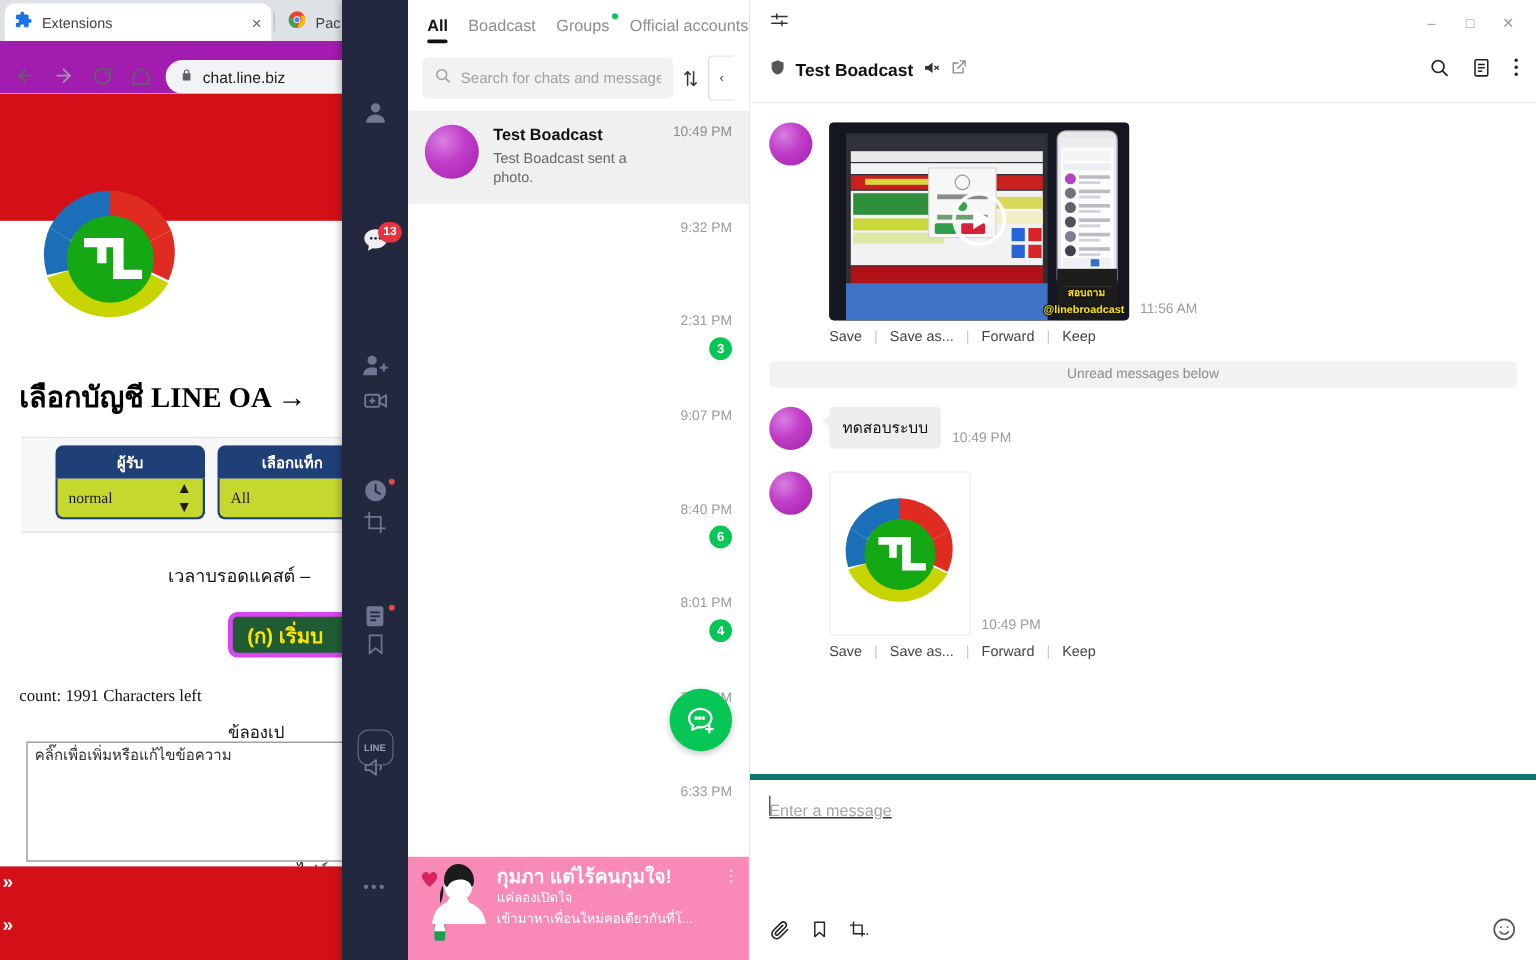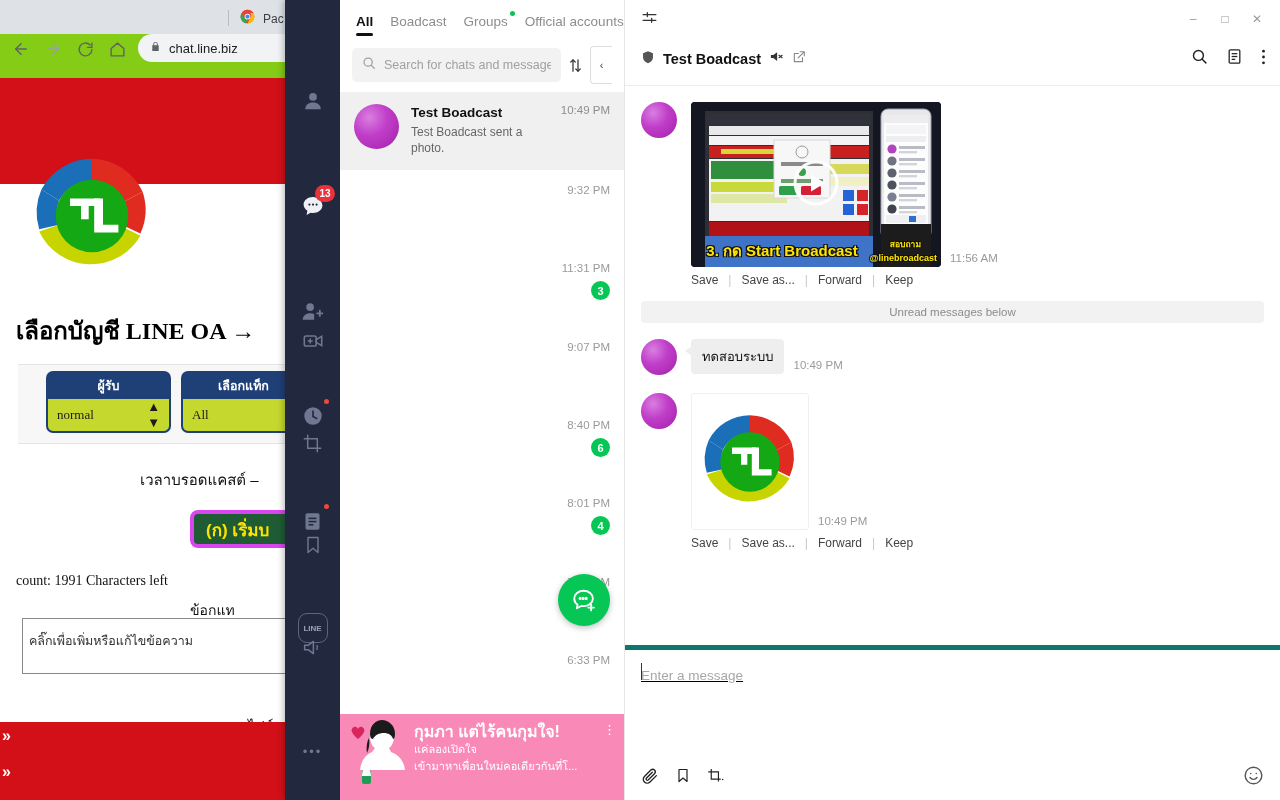--- a/index.html
+++ b/index.html
@@ -19,21 +19,21 @@
     display: flex; align-items: center; padding: 0 8px; gap: 8px;
   }
   .chrome-tab-title { font-size: 12px; color: #3c4043; flex: 1; white-space: nowrap; overflow: hidden; }
   .tab-close { color: #5f6368; font-size: 14px; line-height: 1; cursor: pointer; }
   .chrome-tab2 {
     position: absolute; left: 232px; top: 3px; width: 130px; height: 31px;
     display: flex; align-items: center; padding: 0 8px; gap: 8px;
   }
   .chrome-tab2 .chrome-tab-title { color: #3c4043; }
   .tab-sep { position: absolute; left: 228px; top: 10px; width: 1px; height: 16px; background: #b9bcc0; }
-  .chrome-toolbar { height: 44px; background: #84cc16; display: flex; align-items: flex-start; gap: 2px; padding: 0 6px; }
+  .chrome-toolbar { height: 44px; background: #a21caf; display: flex; align-items: flex-end; gap: 2px; padding: 0 6px; }
   .nav-btn { width: 30px; height: 30px; display: flex; align-items: center; justify-content: center; color: #5f6368; cursor: pointer; }
   .omnibox {
     flex: 1; height: 28px; background: #f1f3f4; border-radius: 14px;
     display: flex; align-items: center; gap: 8px; padding: 0 12px; margin-left: 4px;
     font-size: 13px; color: #202124;
   }
   .chrome-page { position: relative; height: 722px; background: #fff; overflow: hidden; }
   .red-banner { height: 106px; background: #d31018; }
 
   .logo-wrap { position: absolute; left: 26px; top: 72px; width: 132px; height: 132px; }
@@ -66,39 +66,39 @@
   .start-btn {
     position: absolute; left: 190px; top: 432px; height: 38px; min-width: 175px;
     background: #1f5c34; border-radius: 8px; border: 4px solid #d946ef;
     color: #ffe400; font-weight: bold; font-size: 17px;
     display: flex; align-items: center; padding: 0 12px; white-space: nowrap;
   }
   .count-text { position: absolute; left: 16px; top: 495px; font-size: 14px; color: #111;
     font-family: "Liberation Serif", "DejaVu Serif", serif; }
   .msg-label { position: absolute; left: 190px; top: 521px; font-size: 14px; color: #111; white-space: nowrap; }
   .msg-box {
-    position: absolute; left: 22px; top: 540px; width: 400px; height: 56px;
-    background: #fff; border: 1px solid #8a8a8a; padding: 12px 6px; font-size: 12.5px; color: #333;
+    position: absolute; left: 22px; top: 540px; width: 400px; height: 100px;
+    background: #fff; border: 1px solid #8a8a8a; padding: 0 6px; font-size: 12.5px; color: #333;
   }
   .file-label { position: absolute; left: 248px; top: 637px; font-size: 14px; color: #111; white-space: nowrap; }
   .file-box {
     position: absolute; left: 22px; top: 656px; width: 400px; height: 60px;
     background: #f4f4f4; border: 1px solid #bdbdbd; padding: 5px 8px; font-size: 12.5px; color: #333;
   }
   .foot-red { position: absolute; left: 0; top: 722px; width: 340px; height: 78px; background: #d31018; }
   .chev-up { position: absolute; left: 2px; color: #fff; font-size: 16px; font-weight: bold; line-height: 1; }
 
   
   .line-app { position: absolute; left: 285px; top: 0; width: 995px; height: 800px; background: #fff;
     display: flex; box-shadow: -2px 0 6px rgba(0,0,0,.25); }
 
   
   .rail { width: 55px; background: #22293f; display: flex; flex-direction: column; align-items: center;
     padding-top: 36px; position: relative; flex-shrink: 0; }
-  .rail-item { width: 40px; height: 40px; margin-bottom: 18px; display: flex; align-items: center;
+  .rail-item { width: 40px; height: 40px; margin-bottom: 18px; display: flex; 
     justify-content: center; position: relative; cursor: pointer; margin-top: 47px; }
   .rail-badge {
     position: absolute; top: -3px; right: -2px; background: #e8323c; color: #fff;
     font-size: 10px; font-weight: bold; border-radius: 9px; min-width: 19px; height: 17px;
     display: flex; align-items: center; justify-content: center; padding: 0 4px;
   }
   .rail-dot { position: absolute; top: 1px; right: 4px; width: 5px; height: 5px; border-radius: 50%; background: #f0463c; }
   .rail-line-logo { width: 30px; height: 30px; border: 1.5px solid #5d6680; border-radius: 9px;
     display: flex; align-items: center; justify-content: center; color: #99a0b4; font-size: 8px; font-weight: bold; }
   .rail-bottom { position: absolute; bottom: 14px; left: 0; width: 55px; display: flex;
@@ -196,20 +196,29 @@
   .caret { position: absolute; left: 16px; top: 13px; width: 1px; height: 17px; background: #333; }
 </style>
 </head>
 <body>
 
 <div id="root">
 
   <div class="chrome">
 
     <div class="chrome-tabbar">
+      <div class="chrome-tab">
+        <span>
+          <svg width="15" height="15" viewBox="0 0 24 24" fill="#1a73e8">
+            <path d="M20.5 11H19V7a2 2 0 0 0-2-2h-4V3.5a2.5 2.5 0 0 0-5 0V5H4a2 2 0 0 0-2 2v3.8h1.5a2.7 2.7 0 0 1 0 5.4H2V20a2 2 0 0 0 2 2h3.8v-1.5a2.7 2.7 0 0 1 5.4 0V22H17a2 2 0 0 0 2-2v-4h1.5a2.5 2.5 0 0 0 0-5z"></path>
+          </svg>
+        </span>
+        <span class="chrome-tab-title">Extensions</span>
+        <span class="tab-close">×</span>
+      </div>
       <div class="tab-sep"></div>
       <div class="chrome-tab2">
         <span>
           <svg width="15" height="15" viewBox="0 0 24 24">
             <circle cx="12" cy="12" r="11" fill="#ea4335"></circle>
             <path d="M12 1a11 11 0 0 1 9.5 5.5H12a5.5 5.5 0 0 0-5 3.2L3 6A11 11 0 0 1 12 1z" fill="#ea4335"></path>
             <path d="M2.5 6.5 7 14a5.5 5.5 0 0 0 5 3.5L9 23A11 11 0 0 1 2.5 6.5z" fill="#34a853"></path>
             <path d="M21.5 6.5A11 11 0 0 1 12 23l4-8a5.5 5.5 0 0 0 .2-8.5z" fill="#fbbc05"></path>
             <circle cx="12" cy="12" r="4.6" fill="#fff"></circle>
             <circle cx="12" cy="12" r="3.4" fill="#4285f4"></circle>
@@ -283,21 +292,21 @@
           <div class="field-head">เลือกแท็ก</div>
           <div class="field-sel">
             <span>All</span>
           </div>
         </div>
       </div>
 
       <div class="time-label">เวลาบรอดแคสต์ –</div>
       <div class="start-btn">(ก) เริ่มบ</div>
       <div class="count-text">count: 1991 Characters left</div>
-      <div class="msg-label">ข้อกแท</div>
+      <div class="msg-label">ข้ลองเป</div>
       <div class="msg-box">คลิ๊กเพื่อเพิ่มหรือแก้ไขข้อความ</div>
       <div class="file-label">ไฟล์</div>
       <div class="file-box">คลิ๊กเพื่อเลือกไฟล์</div>
     </div>
 
     <div class="foot-red">
 
       <div class="chev-up" style="top:6px">»</div>
       <div class="chev-up" style="top:42px">»</div>
     </div>
@@ -452,21 +461,21 @@
             <div class="chat-name">Test Boadcast</div>
             <div class="chat-prev">Test Boadcast sent a photo.</div>
           </div>
           <div class="chat-time">10:49 PM</div>
         </div>
 
         <div class="ghost-row" style="top:92px">
           <span class="ghost-time">9:32 PM</span>
         </div>
         <div class="ghost-row" style="top:170px">
-          <span class="ghost-time">11:31 PM</span>
+          <span class="ghost-time">2:31 PM</span>
           <span class="unread-pill">3</span>
         </div>
         <div class="ghost-row" style="top:249px">
           <span class="ghost-time">9:07 PM</span>
         </div>
         <div class="ghost-row" style="top:327px">
           <span class="ghost-time">8:40 PM</span>
           <span class="unread-pill">6</span>
         </div>
         <div class="ghost-row" style="top:405px">
@@ -621,21 +630,20 @@
                     <rect x="208" y="97" width="18" height="2.4" fill="#d2d4da"></rect>
                   <circle cx="201" cy="107" r="4.6" fill="#3f434e"></circle>
                     <rect x="208" y="104" width="26" height="3" fill="#b9bcc4"></rect>
                     <rect x="208" y="109" width="18" height="2.4" fill="#d2d4da"></rect>
                   <rect x="195" y="113" width="40" height="8" fill="#eef0f3"></rect>
                   <rect x="218" y="114" width="7" height="6" fill="#2f6fd0"></rect>
                   <rect x="190" y="122" width="50" height="15" fill="#1c1c1c"></rect>
                   <rect x="14" y="134" width="168" height="31" fill="#3f73c8"></rect>
                   <rect x="190" y="137" width="50" height="28" fill="#1c1c1c"></rect>
                 </svg>
-                <div style="position:absolute;left:0;right:68px;bottom:4px;text-align:center;font-size:15px;font-weight:bold;color:#ffe600;text-shadow:-1.2px -1.2px 0 #111,1.2px -1.2px 0 #111,-1.2px 1.2px 0 #111,1.2px 1.2px 0 #111;white-space:nowrap">3. กด Start Broadcast</div>
                 <div style="position:absolute;right:20px;bottom:16px;font-size:8.5px;font-weight:bold;color:#ffe600;text-shadow:-1px -1px 0 #111,1px -1px 0 #111,-1px 1px 0 #111,1px 1px 0 #111;">สอบถาม</div>
                 <div style="position:absolute;right:4px;bottom:4px;font-size:9px;font-weight:bold;color:#ffe600;text-shadow:-1px -1px 0 #111,1px -1px 0 #111,-1px 1px 0 #111,1px 1px 0 #111;margin-top:12px;">@linebroadcast</div>
                 <div style="position:absolute;left:50%;top:50%;transform:translate(-50%,-50%)">
                   <svg width="48" height="48" viewBox="0 0 48 48">
                       <circle cx="24" cy="24" r="21" fill="none" stroke="#fff" stroke-width="3" opacity=".95"></circle>
                       <path d="M19 15.5 33 24 19 32.5z" fill="#fff"></path>
                     </svg>
                 </div>
               </div>
               <span class="msg-time">11:56 AM</span>

